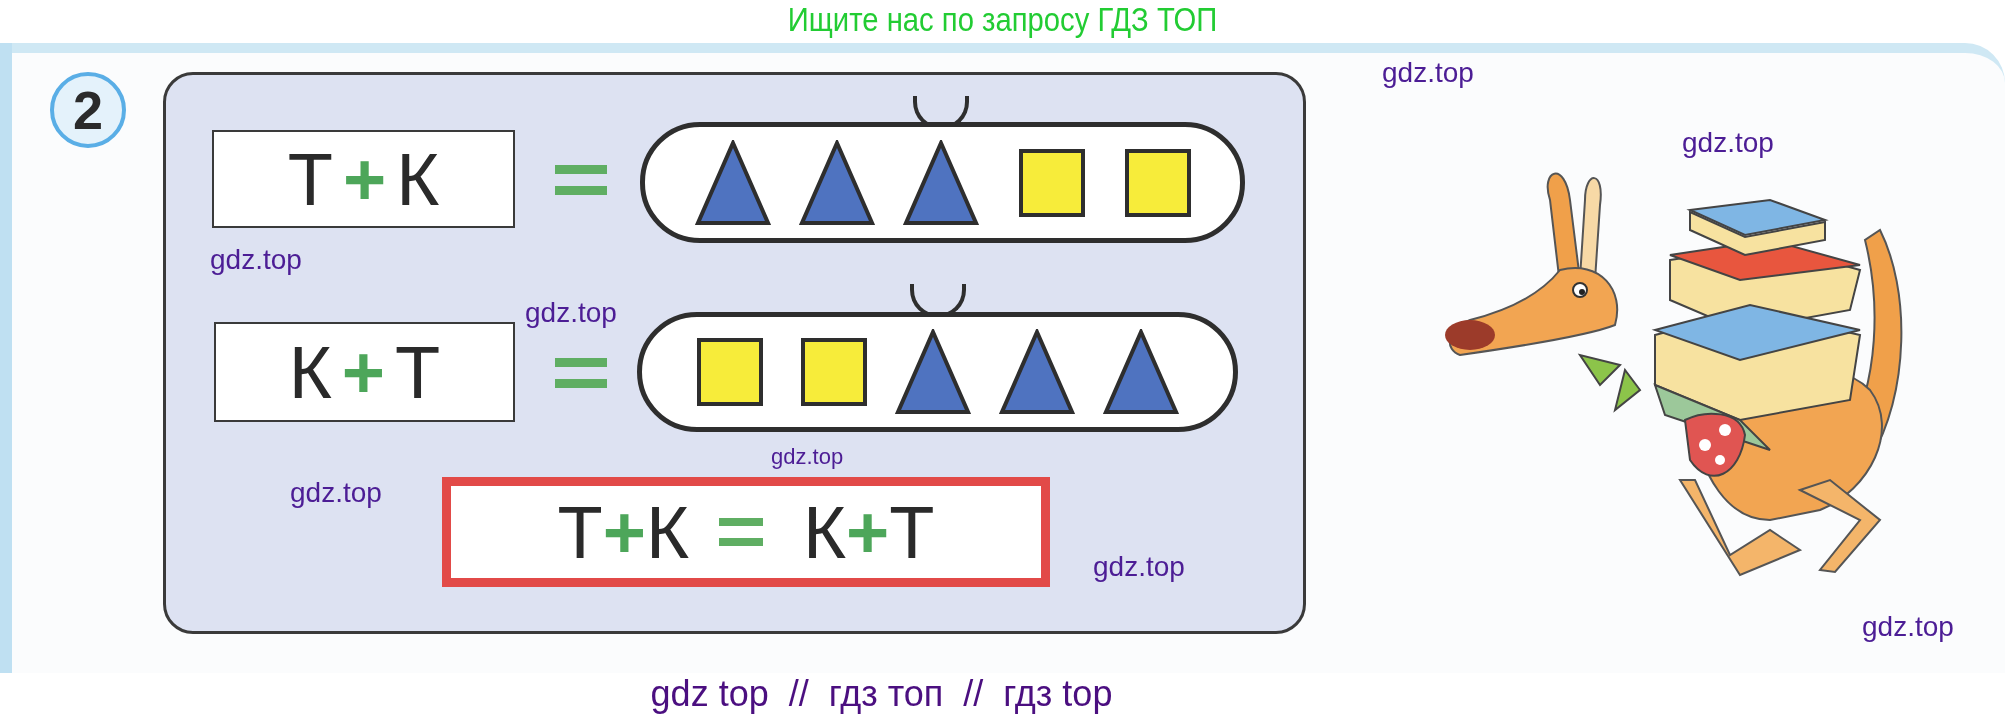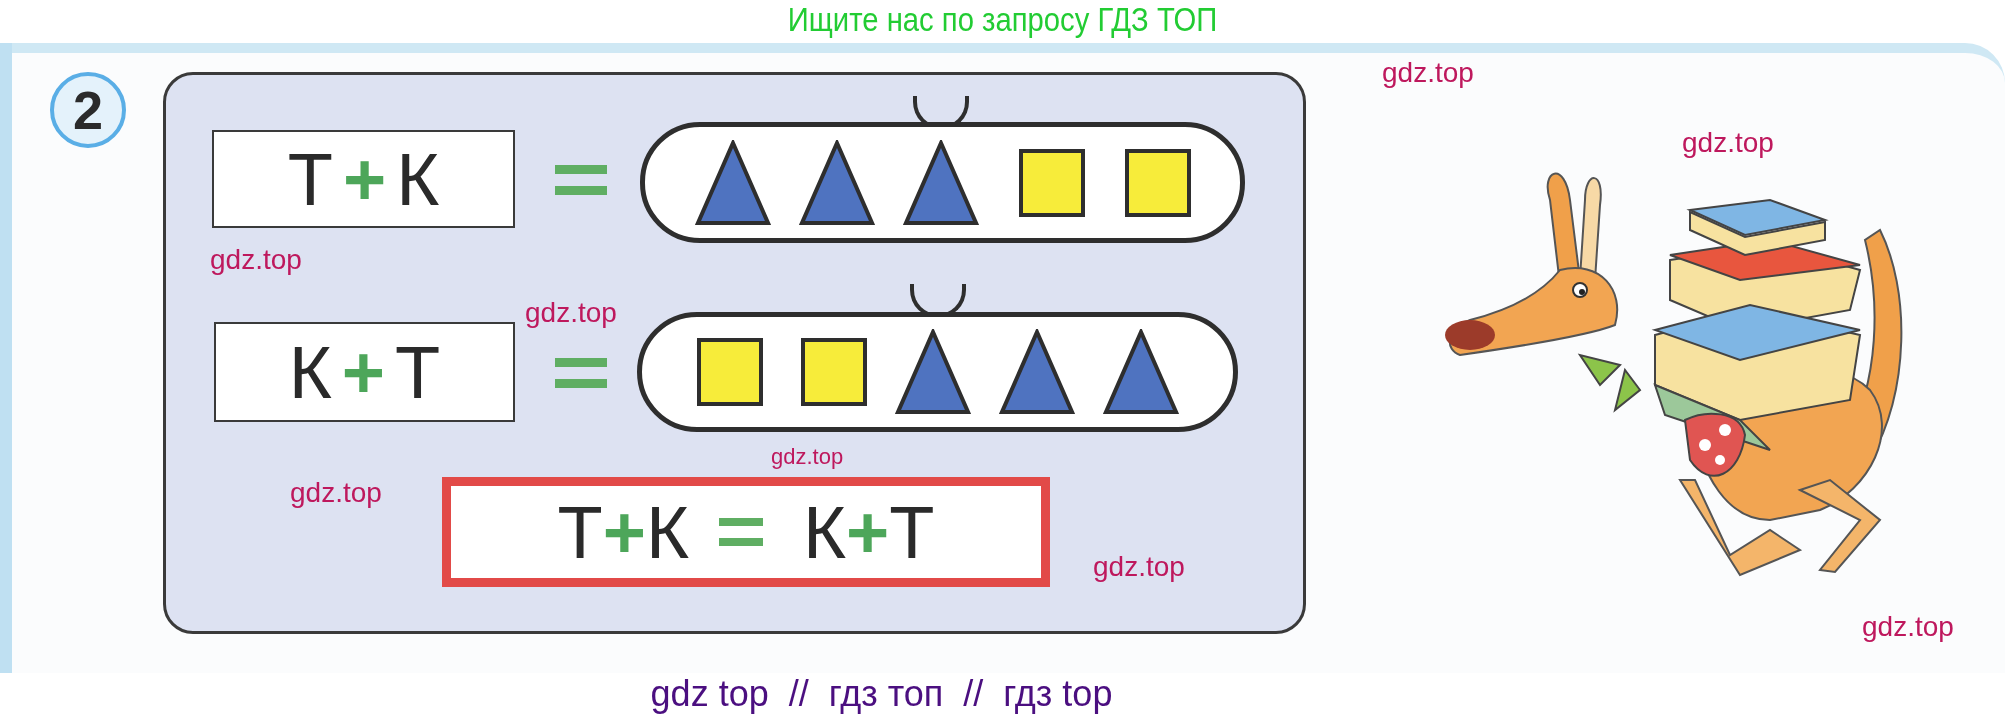--- a/index.html
+++ b/index.html
@@ -65,21 +65,21 @@
     background: #fff; border: 9px solid #e24a48; box-sizing: border-box;
     display: flex; align-items: center; justify-content: center;
     font-family: "Liberation Sans", sans-serif; font-size: 74px; color: #2a2a2a;
   }
   .result-box .eqs { display:inline-block; position: relative; width: 44px; height: 28px; margin: 0 40px 0 30px; }
   .result-box .eqs::before, .result-box .eqs::after {
     content:""; position:absolute; left:0; width:44px; height:8px; background:#5fae63;
   }
   .result-box .eqs::before{top:0;} .result-box .eqs::after{bottom:0;}
   .wm {
-    position: absolute; color: #be185d; font-family: "Liberation Sans", sans-serif; font-size: 28px; line-height: 30px;
+    position: absolute; color: #4c1d95; font-family: "Liberation Sans", sans-serif; font-size: 28px; line-height: 30px;
     white-space: nowrap;
   }
   .wm.small { font-size: 22px; }
   .footer {
     position: absolute; left: 0; top: 672px; width: 1763px; height: 47px;
     text-align: center; color: #4b0f80; font-size: 36px; line-height: 44px; white-space: pre;
     font-family: "Liberation Sans", sans-serif;
   }
   .kangaroo { position: absolute; left: 1440px; top: 160px; width: 500px; height: 430px; }
 </style>

